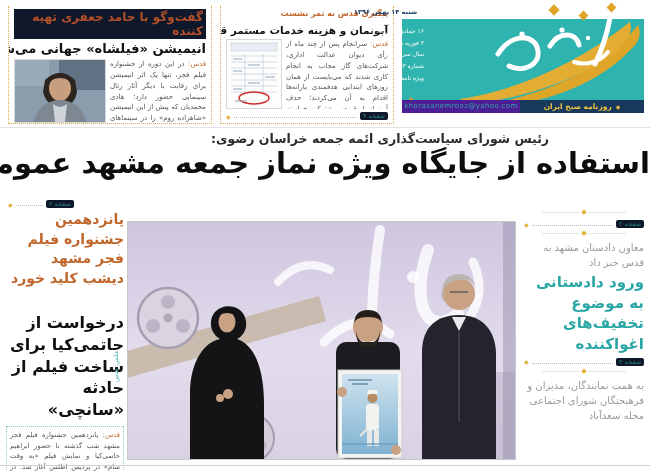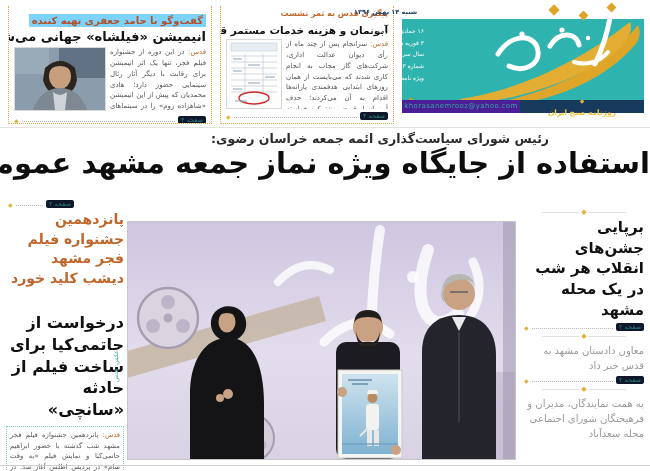--- a/index.html
+++ b/index.html
@@ -5,22 +5,22 @@
   * { margin:0; padding:0; box-sizing:border-box; }
   html,body { width:650px; height:471px; background:#fff; overflow:hidden;
               font-family:"DejaVu Sans", sans-serif; direction:rtl; }
   .abs { position:absolute; }
   #page { position:relative; width:650px; height:471px; background:#fff; }
 
   
   .topbox { top:6px; height:118px; border-right:1px dotted #dcaa48;
             border-left:1px dotted #dcaa48; border-bottom:1px dotted #dcaa48;
             padding:3px 5px 2px 5px; overflow:hidden; }
-  .kicker-hl { display:inline-block; font-size:10px; font-weight:bold; color:#b3502a;
-               background:#7dd3fc; padding:1px 3px; margin-bottom:2px; }
+  .kicker-hl { display:inline-block; font-size:12px; font-weight:bold; color:#b3502a;
+               background:#0f172a; padding:1px 3px; margin-bottom:2px; }
   .kicker-plain { font-size:8px; font-weight:bold; color:#c0662a; margin-bottom:6px; }
   .tb-head { font-weight:bold; color:#111; white-space:nowrap; }
   .tb-row { display:flex; gap:4px; margin-top:3px; height:66px; }
   .tb-body { flex:1; font-size:7px; line-height:1.55; text-align:justify; color:#555; overflow:hidden; }
   .lead-word { color:#c0662a; font-weight:normal; }
   .figwrap { flex:0 0 auto; border:1px solid #d8d8d8; background:#fff; }
 
   
   .pref { display:flex; align-items:center; height:10px; margin-top:2px; }
   .plabel { font-size:6.5px; color:#27817e; background:#0f172a; padding:0 3px; border-radius:2px; }
@@ -33,21 +33,21 @@
             font-weight:bold; color:#1c3e66; text-align:left; white-space:nowrap; }
   #m-teal { position:absolute; top:17px; left:0; width:242px; height:81px; background:#2fb3ae; }
   #m-info { position:absolute; top:23px; right:172px; width:68px; font-size:6px; color:#fdfdfb;
             line-height:1.95; text-align:right; }
   #m-logo { position:absolute; top:0; left:0; }
   #m-email { position:absolute; top:98px; left:0; width:118px; height:13px; background:#4c1d95;
              color:#2fa9a4; font-size:7px; direction:ltr; text-align:center; line-height:13px;
              letter-spacing:.4px; }
   #m-slogan { position:absolute; top:98px; left:118px; width:124px; height:13px; background:#17395c;
               color:#f0c341; font-size:7.5px; font-weight:bold; display:flex; align-items:center;
-              justify-content:center; gap:4px;flex-direction:column; }
+              justify-content:center; gap:4px; }
   #m-slogan .gd { color:#e2b33c; font-size:6px; }
 
   
   .hline { left:0; width:650px; border-top:1px solid #e2e2e2; }
 
   
   #lead-kicker { top:131px; left:0; width:650px; text-align:center; font-size:12.5px;
                  font-weight:bold; color:#2b2b2b; transform:translateX(55px); }
   #lead-head { top:146px; left:0; width:650px; text-align:center; font-size:29px;
                font-weight:bold; color:#0d0d0d; white-space:nowrap; letter-spacing:-.3px; }
@@ -306,32 +306,32 @@
       </g>
       <rect x="375" y="0" width="12" height="237" fill="#9a90ab" opacity=".5"></rect>
     </svg>
   </div>
 
   <div id="rightcol" class="abs">
     <div class="rdiv">
         <span>◆</span>
       </div>
 
-    <div class="rc-head">برپایی جشن‌های انقلاب هر شب در یک محله مشهد</div>
     <div class="pref">
       <span class="plabel">صفحه ۲</span>
       <span class="pdots"></span>
       <span class="pdiam">◆</span>
     </div>
 
     <div class="rdiv">
         <span>◆</span>
       </div>
 
     <div class="rc-kicker">معاون دادستان مشهد به قدس خبر داد</div>
+    <div class="rc-head teal">ورود دادستانی به موضوع تخفیف‌های اغواکننده</div>
     <div class="pref">
       <span class="plabel">صفحه ۲</span>
       <span class="pdots"></span>
       <span class="pdiam">◆</span>
     </div>
 
     <div class="rdiv">
         <span>◆</span>
       </div>
 

